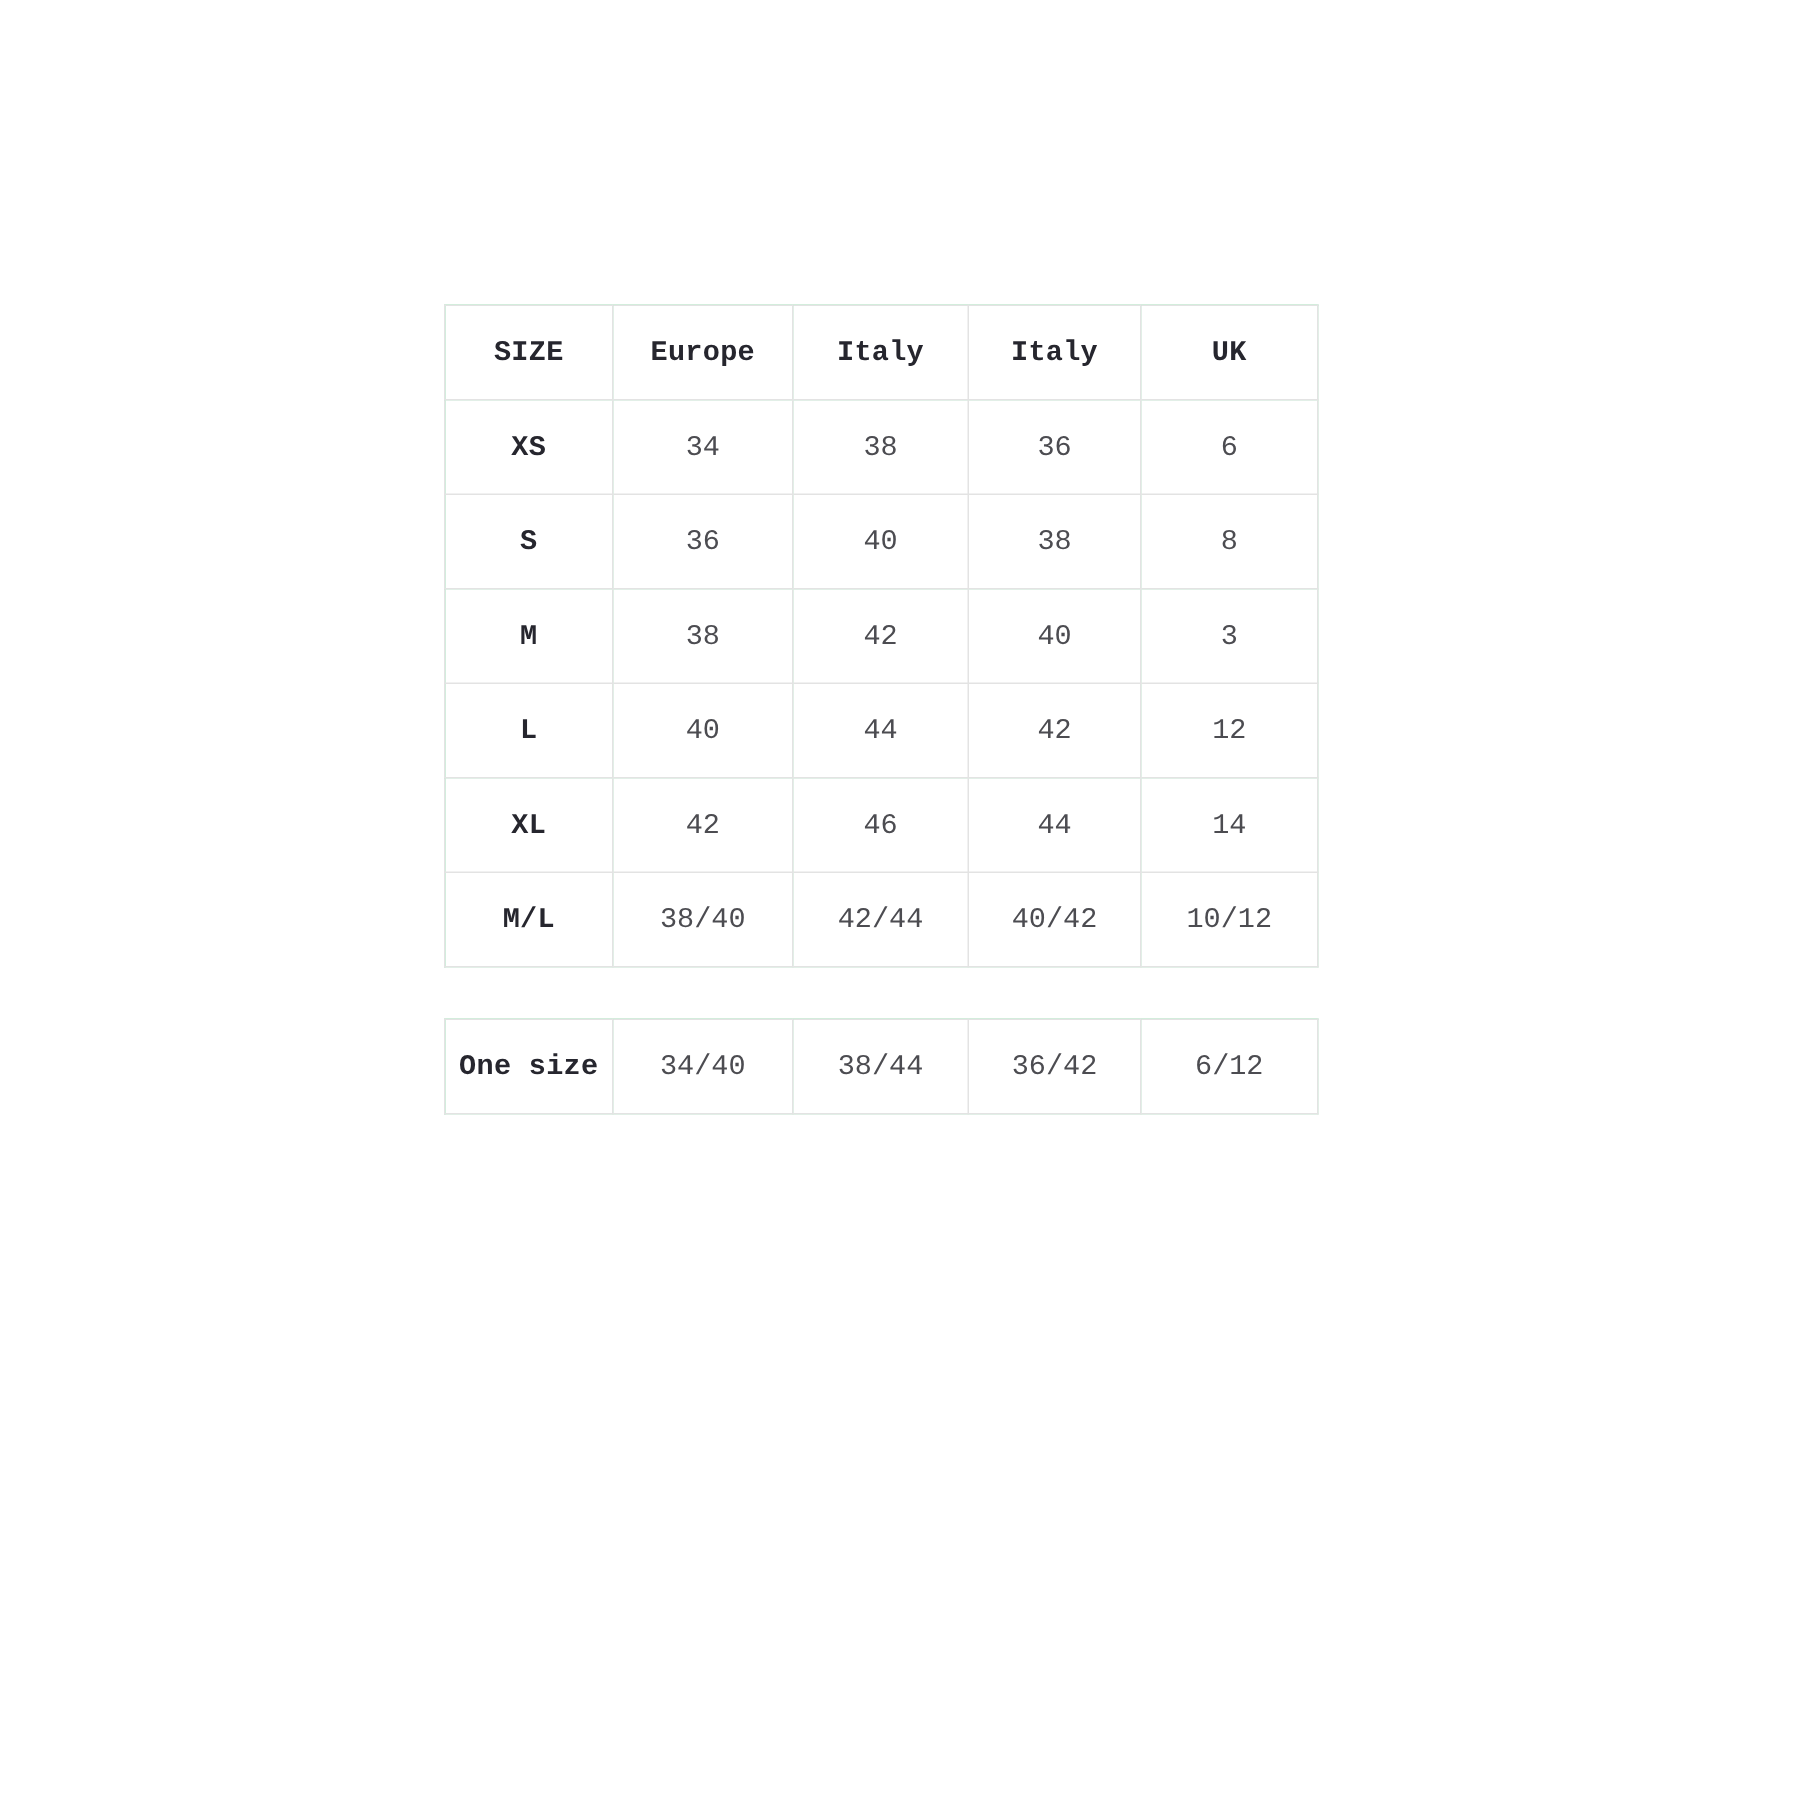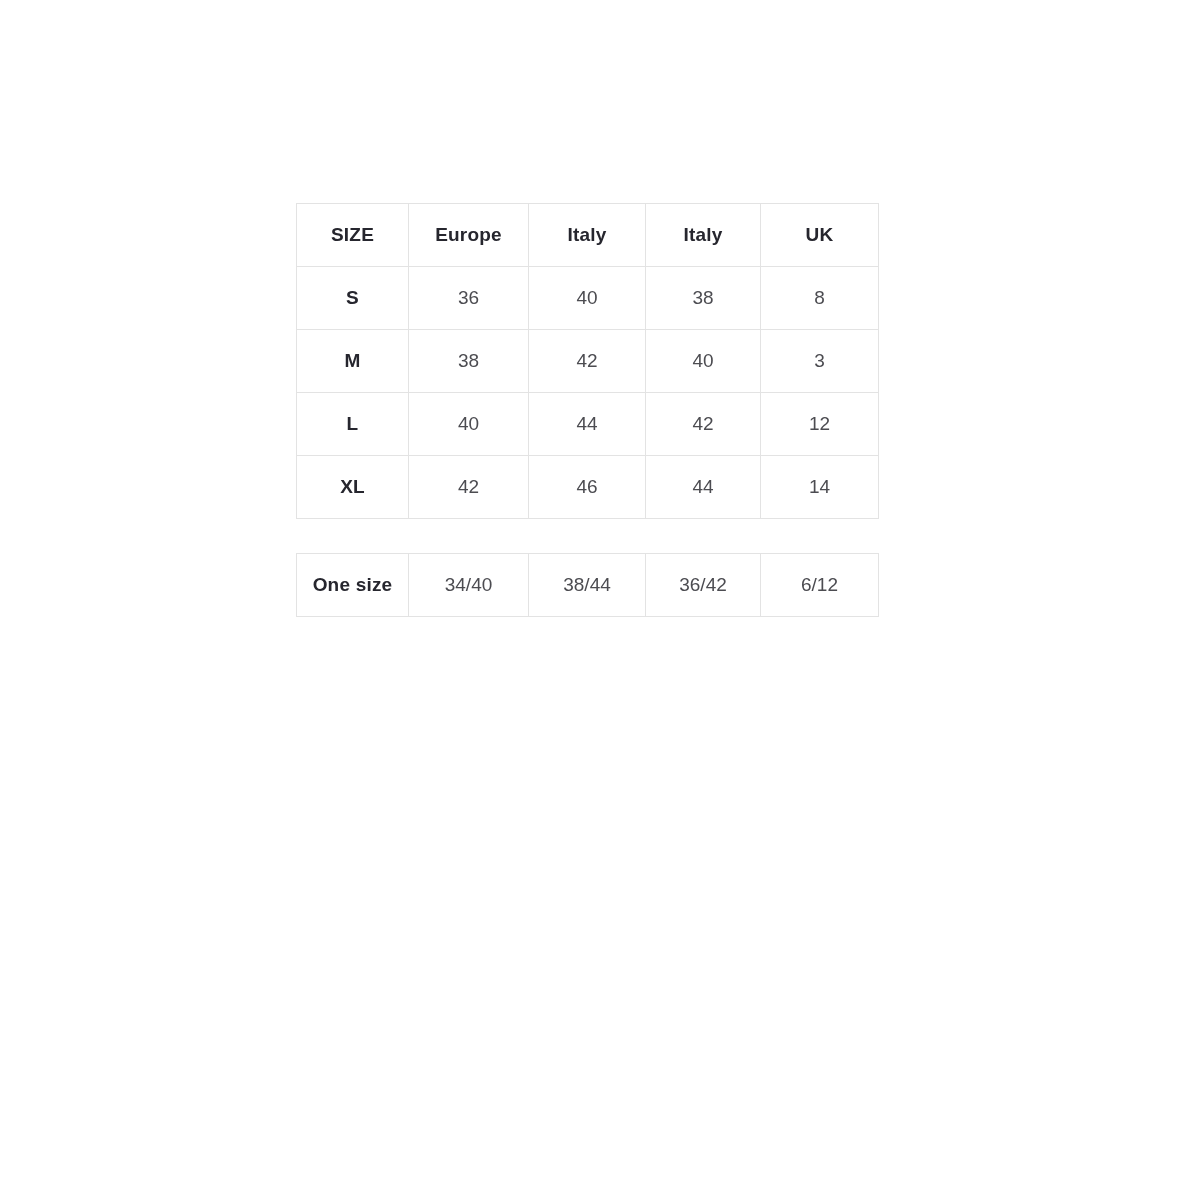--- a/index.html
+++ b/index.html
@@ -17,20 +17,21 @@
   }
   .chart-wrap{
     position:absolute;
     left:296px;
     top:203px;
   }
   table{
     border-collapse:collapse;
     table-layout:fixed;
     background:#86efac;
+    font-family:Liberation Mono, monospace;
   }
   th,td{
     border:1px solid var(--border);
     height:62px;
     text-align:center;
     vertical-align:middle;
     font-size:19px;
     padding:0;
     background:#ffffff;
   }
@@ -69,20 +70,27 @@
         <tr>
           <th>SIZE</th>
           <th>Europe</th>
           <th>Italy</th>
           <th>Italy</th>
           <th>UK</th>
         </tr>
       </thead>
     <tbody>
         <tr>
+          <td class="row-label">XS</td>
+          <td>34</td>
+          <td>38</td>
+          <td>36</td>
+          <td>6</td>
+        </tr>
+        <tr>
           <td class="row-label">S</td>
           <td>36</td>
           <td>40</td>
           <td>38</td>
           <td>8</td>
         </tr>
         <tr>
           <td class="row-label">M</td>
           <td>38</td>
           <td>42</td>
@@ -95,20 +103,27 @@
           <td>44</td>
           <td>42</td>
           <td>12</td>
         </tr>
         <tr>
           <td class="row-label">XL</td>
           <td>42</td>
           <td>46</td>
           <td>44</td>
           <td>14</td>
+        </tr>
+        <tr>
+          <td class="row-label">M/L</td>
+          <td>38/40</td>
+          <td>42/44</td>
+          <td>40/42</td>
+          <td>10/12</td>
         </tr>
       </tbody>
   </table>
 
   <div class="table-gap"></div>
 
   <table>
     <colgroup>
       <col style="width:112px">
       <col style="width:120px">

